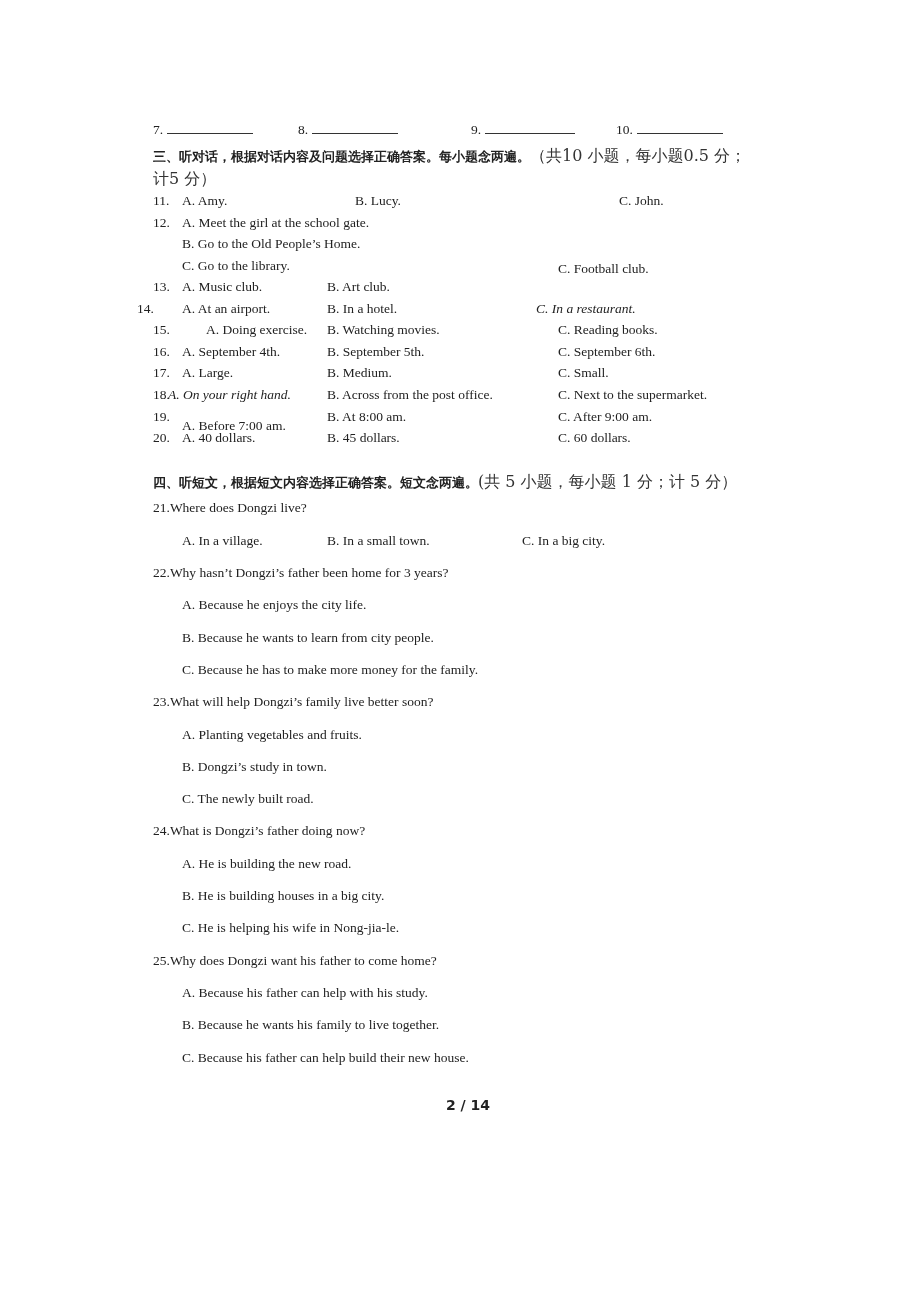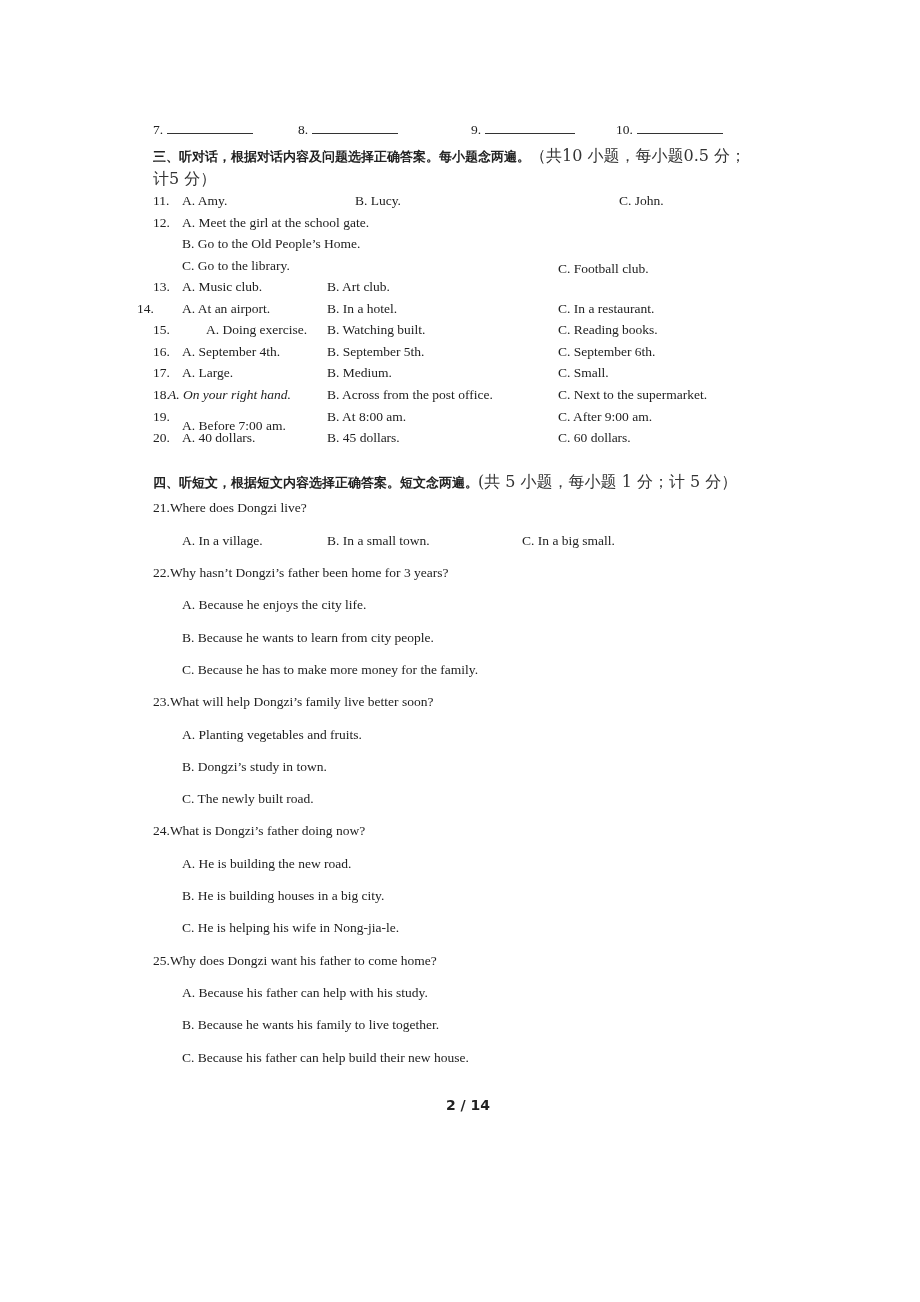--- a/index.html
+++ b/index.html
@@ -33,25 +33,25 @@
 <div class="abs" style="top:258px;left:182px;">C. Go to the library.</div>
 
 <div class="abs" style="top:279px;left:153px;">13.</div>
 <div class="abs" style="top:279px;left:182px;">A. Music club.</div>
 <div class="abs" style="top:279px;left:327px;">B. Art club.</div>
 <div class="abs" style="top:261px;left:558px;">C. Football club.</div>
 
 <div class="abs" style="top:301px;left:137px;">14.</div>
 <div class="abs" style="top:301px;left:182px;">A. At an airport.</div>
 <div class="abs" style="top:301px;left:327px;">B. In a hotel.</div>
-<div class="abs" style="top:301px;left:558px;">C. In a restaurant.</div>
+<div class="abs" style="top:301px;left:536px;font-style:italic;">C. In a restaurant.</div>
 
 <div class="abs" style="top:322px;left:153px;">15.</div>
 <div class="abs" style="top:322px;left:182px;margin-left:24px;">A. Doing exercise.</div>
-<div class="abs" style="top:322px;left:327px;">B. Watching built.</div>
+<div class="abs" style="top:322px;left:327px;">B. Watching movies.</div>
 <div class="abs" style="top:322px;left:558px;">C. Reading books.</div>
 
 <div class="abs" style="top:344px;left:153px;">16.</div>
 <div class="abs" style="top:344px;left:182px;">A. September 4th.</div>
 <div class="abs" style="top:344px;left:327px;">B. September 5th.</div>
 <div class="abs" style="top:344px;left:558px;">C. September 6th.</div>
 
 <div class="abs" style="top:365px;left:153px;">17.</div>
 <div class="abs" style="top:365px;left:182px;">A. Large.</div>
 <div class="abs" style="top:365px;left:327px;">B. Medium.</div>
@@ -70,21 +70,21 @@
 <div class="abs" style="top:430px;left:153px;">20.</div>
 <div class="abs" style="top:430px;left:182px;">A. 40 dollars.</div>
 <div class="abs" style="top:430px;left:327px;">B. 45 dollars.</div>
 <div class="abs" style="top:430px;left:558px;">C. 60 dollars.</div>
 
 <div class="abs heading" style="top:472px;left:153px;"><span>四、听短文，根据短文内容选择正确答案。短文念两遍。</span><span class="note">(共 5 小题，每小题 1 分；计 5 分）</span></div>
 
 <div class="abs" style="top:500px;left:153px;">21.Where does Dongzi live?</div>
 <div class="abs" style="top:533px;left:182px;">A. In a village.</div>
 <div class="abs" style="top:533px;left:327px;">B. In a small town.</div>
-<div class="abs" style="top:533px;left:522px;">C. In a big small.</div>
+<div class="abs" style="top:533px;left:522px;">C. In a big city.</div>
 
 <div class="abs" style="top:565px;left:153px;">22.Why hasn’t Dongzi’s father been home for 3 years?</div>
 <div class="abs" style="top:597px;left:182px;">A. Because he enjoys the city life.</div>
 <div class="abs" style="top:630px;left:182px;">B. Because he wants to learn from city people.</div>
 <div class="abs" style="top:662px;left:182px;">C. Because he has to make more money for the family.</div>
 
 <div class="abs" style="top:694px;left:153px;">23.What will help Dongzi’s family live better soon?</div>
 <div class="abs" style="top:727px;left:182px;">A. Planting vegetables and fruits.</div>
 <div class="abs" style="top:759px;left:182px;">B. Dongzi’s study in town.</div>
 <div class="abs" style="top:791px;left:182px;">C. The newly built road.</div>

